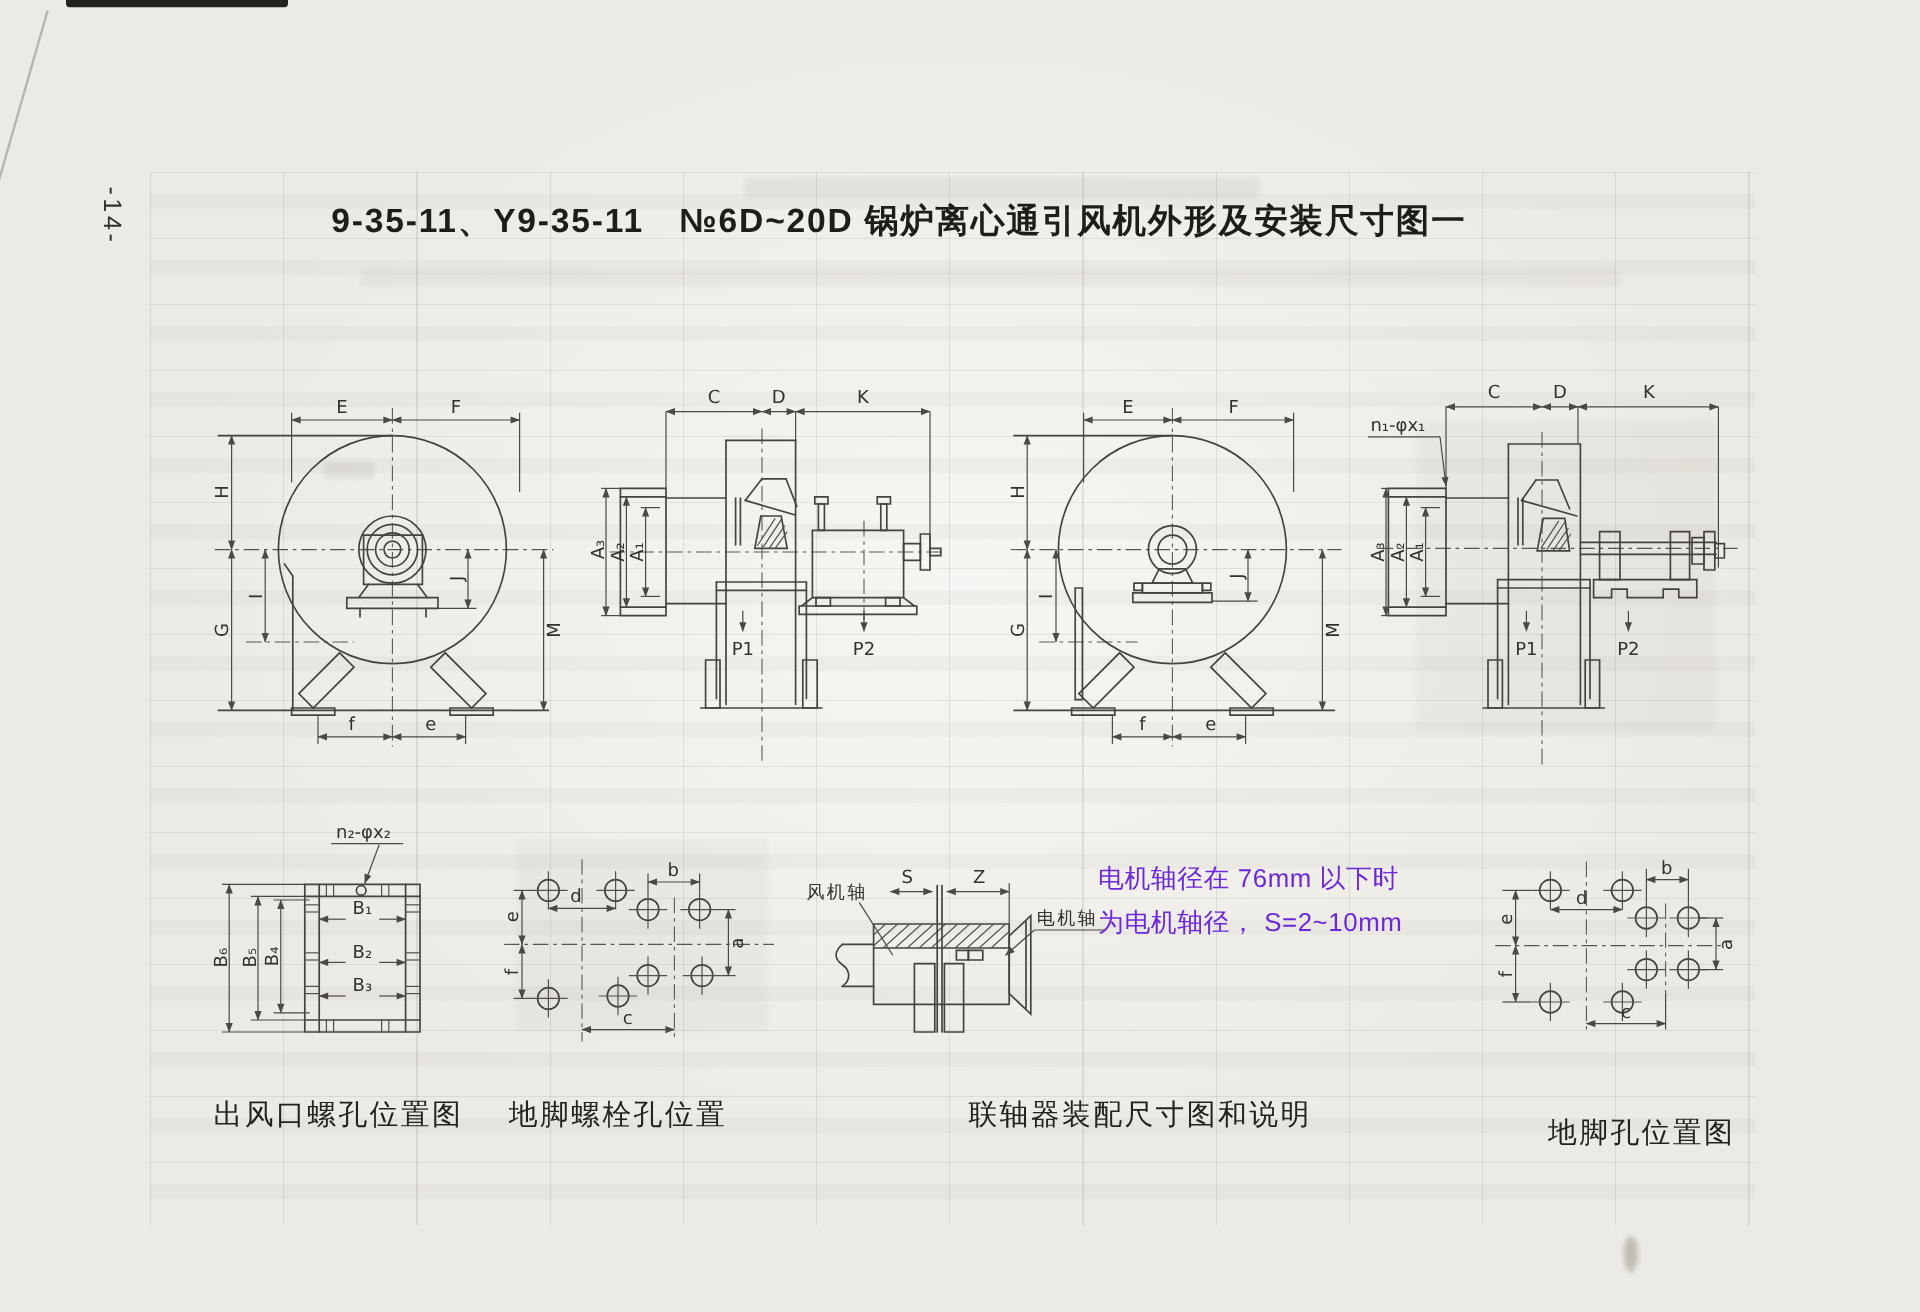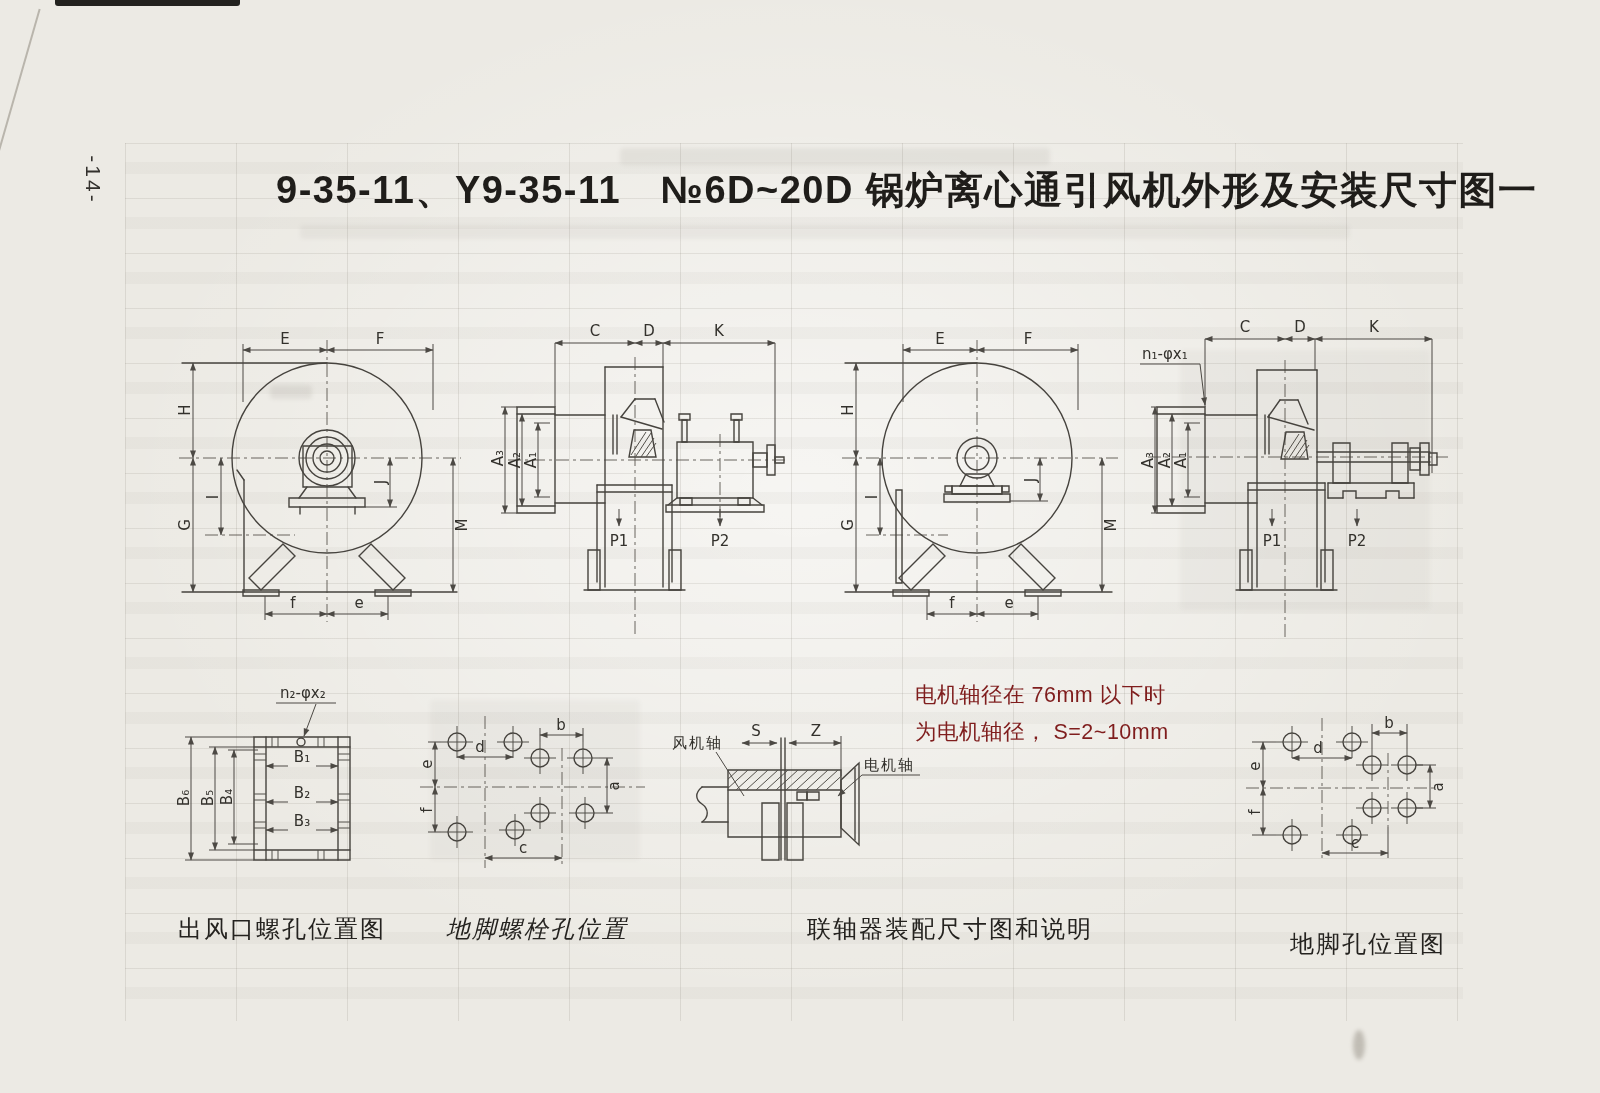--- a/index.html
+++ b/index.html
@@ -20,24 +20,24 @@
       repeating-linear-gradient(to bottom, transparent 0 19px, rgba(120,114,102,.05) 19px 31px, transparent 31px 55px);
     pointer-events:none;
   }
   .smudge{position:absolute;background:#7a746a;filter:blur(2px);border-radius:4px;pointer-events:none;}
   
   .scan-top{position:absolute;left:55px;top:0;width:185px;height:6px;background:#23221f;border-radius:0 0 3px 3px;}
   .scan-diag{position:absolute;left:18px;top:6px;width:2px;height:150px;background:#b9b5ac;transform:rotate(16deg);}
   .mark-br{position:absolute;left:1353px;top:1030px;width:12px;height:30px;background:#8d877c;opacity:.45;filter:blur(2px);border-radius:50%;}
   
   .pageno{position:absolute;left:38px;top:168px;width:110px;height:24px;font-size:21px;letter-spacing:3px;color:#33312d;transform:rotate(90deg);text-align:center;}
-  .title{position:absolute;left:276px;top:165px;font-size:38px;font-weight:bold;letter-spacing:1.5px;white-space:nowrap;color:#1f1d1a;}
+  .title{position:absolute;left:276px;top:165px;font-size:28px;font-weight:bold;letter-spacing:1.5px;white-space:nowrap;color:#1f1d1a;}
   .caption{position:absolute;font-size:24px;letter-spacing:2px;color:#24221f;white-space:nowrap;}
-  #cap1{left:156px;top:913px;margin-left:22px;} #cap2{left:446px;top:913px;font-style:italic;} #cap3{left:795px;top:913px;margin-left:12px;} #cap4{left:1290px;top:928px;}
-  .note{position:absolute;left:915px;top:677px;width:268px;font-size:21.5px;line-height:37px;letter-spacing:.5px;color:#7f1d1d;}
+  #cap1{left:156px;top:913px;margin-left:22px;} #cap2{left:424px;top:913px;} #cap3{left:795px;top:913px;margin-left:12px;} #cap4{left:1290px;top:928px;}
+  .note{position:absolute;left:915px;top:714px;width:268px;font-size:21.5px;line-height:37px;letter-spacing:.5px;color:#6d28d9;}
   .note p{margin:0;}
   
   svg.pnl{position:absolute;overflow:visible;}
   svg.pnl *{vector-effect:non-scaling-stroke;}
   .shape{stroke:#46433e;stroke-width:1.4;fill:none;stroke-linecap:round;}
   .thin{stroke:#53504a;stroke-width:1;fill:none;}
   .cl{stroke:#5a564f;stroke-width:.9;fill:none;stroke-dasharray:13 4 3 4;}
   .dim{stroke:#4c4944;stroke-width:1;fill:none;}
   .hatch{stroke:#53504a;stroke-width:1;fill:none;}
   svg.pnl text{font-family:"DejaVu Sans","Liberation Sans",sans-serif;font-size:15px;fill:#33312c;}

